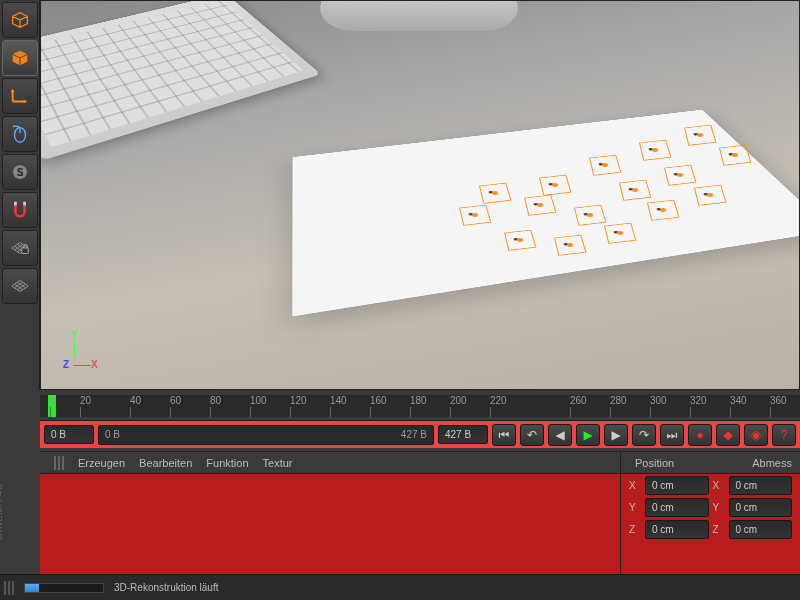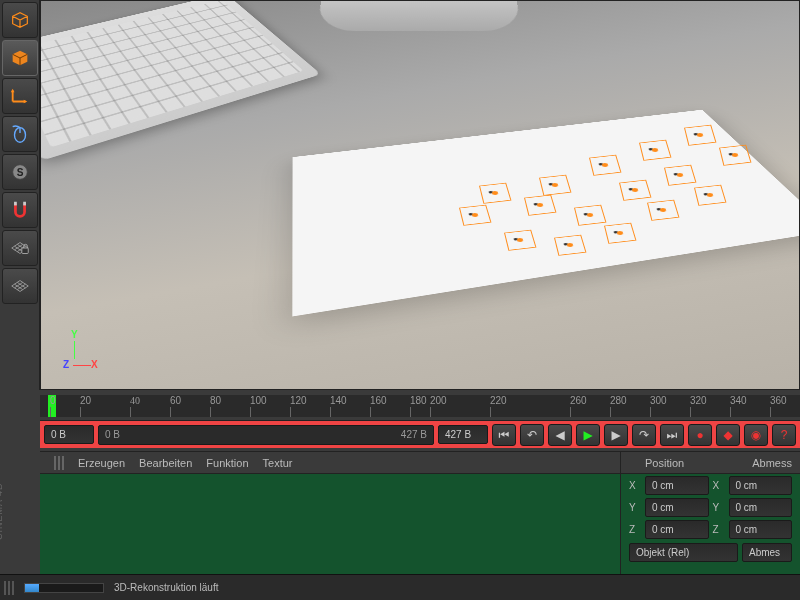--- a/index.html
+++ b/index.html
@@ -34,26 +34,26 @@
 
 
 .transport { position: absolute; left: 40px; top: 420px; right: 0; height: 28px; background: #ef4444; border-top: 1px solid #222; display: flex; align-items: center; gap: 4px; padding: 2px 4px; }
 .field { background: linear-gradient(#2a2a2a, #333); border: 1px solid #1a1a1a; border-radius: 2px; padding: 3px 6px; color: #ccc; font-size: 10px; min-width: 50px; }
 .range-bar { flex: 1; height: 20px; background: #2a2a2a; border: 1px solid #1a1a1a; border-radius: 2px; position: relative; display: flex; align-items: center; justify-content: space-between; padding: 0 6px; font-size: 10px; color: #999; }
 .tbtn { width: 24px; height: 22px; background: linear-gradient(#4a4a4a, #333); border: 1px solid #1a1a1a; border-radius: 3px; display: flex; align-items: center; justify-content: center; color: #ccc; cursor: pointer; font-size: 12px; }
 .tbtn.play { color: #2e2; }
 .tbtn.red { color: #e33; }
 
 
-.attr-panel { position: absolute; left: 40px; top: 451px; right: 0; bottom: 26px; background: #14532d; border-top: 1px solid #222; display: flex; }
+.attr-panel { position: absolute; left: 40px; top: 451px; right: 0; bottom: 26px; background: #b91c1c; border-top: 1px solid #222; display: flex; }
 .attr-left { flex: 1; }
 .attr-right { width: 180px; border-left: 1px solid #222; }
 .attr-menu { height: 22px; background: #3a3a3a; border-bottom: 1px solid #222; display: flex; align-items: center; gap: 14px; padding: 0 14px; font-size: 11px; }
 .attr-menu .grip { width: 10px; height: 14px; background: repeating-linear-gradient(90deg, #666 0 2px, transparent 2px 4px); }
-.attr-right-head { height: 22px; background: #3a3a3a; border-bottom: 1px solid #222; display: flex; align-items: center; padding: 0 8px; gap: 16px; font-size: 11px; }
+.attr-right-head { height: 22px; background: #3a3a3a; border-bottom: 1px solid #222; display: flex; align-items: center; padding: 0 8px; gap: 6px; font-size: 11px; }
 .coord-row { display: flex; align-items: center; height: 22px; padding: 0 8px; gap: 4px; font-size: 10px; }
 .coord-row label { width: 12px; }
 .coord-row .field { flex: 1; min-width: 40px; }
 .obj-mode { display: flex; padding: 3px 8px; gap: 4px; }
 
 
 .status-bar { position: absolute; left: 0; right: 0; bottom: 0; height: 26px; background: #2a2a2a; border-top: 1px solid #111; display: flex; align-items: center; padding: 0 4px; gap: 10px; font-size: 10px; }
 .status-bar .grip { width: 10px; height: 14px; background: repeating-linear-gradient(90deg, #555 0 2px, transparent 2px 4px); }
 .progress { width: 80px; height: 10px; background: #1a1a1a; border: 1px solid #444; }
 .progress-fill { height: 100%; background: linear-gradient(#5af, #38c); }
@@ -148,29 +148,29 @@
       <span class="ax axis-z">Z</span>
     </div>
   </div>
 </div>
 
 <div class="timeline">
   <div class="tl-ruler" id="tl-ruler">
     <div class="tl-marker"></div>
   <div class="tl-tick" style="left: 10px;">0</div>
       <div class="tl-tick" style="left: 32px; margin-left: 8px;">20</div>
-      <div class="tl-tick" style="left: 90px; font-family: Liberation Serif, serif;">40</div>
+      <div class="tl-tick" style="left: 90px;">40</div>
       <div class="tl-tick" style="left: 130px;">60</div>
       <div class="tl-tick" style="left: 170px; text-align: right;">80</div>
       <div class="tl-tick" style="left: 210px;">100</div>
       <div class="tl-tick" style="left: 250px;">120</div>
       <div class="tl-tick" style="left: 290px;">140</div>
       <div class="tl-tick" style="left: 330px;">160</div>
       <div class="tl-tick" style="left: 370px;">180</div>
-      <div class="tl-tick" style="left: 390px;">200</div>
+      <div class="tl-tick" style="left: 410px;">200</div>
       <div class="tl-tick" style="left: 450px;">220</div>
       <div class="tl-tick" style="left: 490px; margin-top: 44px;">240</div>
       <div class="tl-tick" style="left: 530px;">260</div>
       <div class="tl-tick" style="left: 570px;">280</div>
       <div class="tl-tick" style="left: 610px;">300</div>
       <div class="tl-tick" style="left: 650px;">320</div>
       <div class="tl-tick" style="left: 690px;">340</div>
       <div class="tl-tick" style="left: 730px;">360</div>
     </div>
 </div>
@@ -222,24 +222,20 @@
       <div class="field">0 cm</div>
       <label>Y</label>
       <div class="field">0 cm</div>
     </div>
     <div class="coord-row">
       <label>Z</label>
       <div class="field">0 cm</div>
       <label>Z</label>
       <div class="field">0 cm</div>
     </div>
-    <div class="obj-mode">
-      <div class="field" style="flex:1">Objekt (Rel)</div>
-      <div class="field">Abmes</div>
-    </div>
   </div>
 </div>
 
 <div class="status-bar">
   <span class="grip"></span>
   <div class="progress">
       <div class="progress-fill" id="progress-fill" style="width: 18%;"></div>
     </div>
   <span>3D-Rekonstruktion läuft</span>
 </div>

